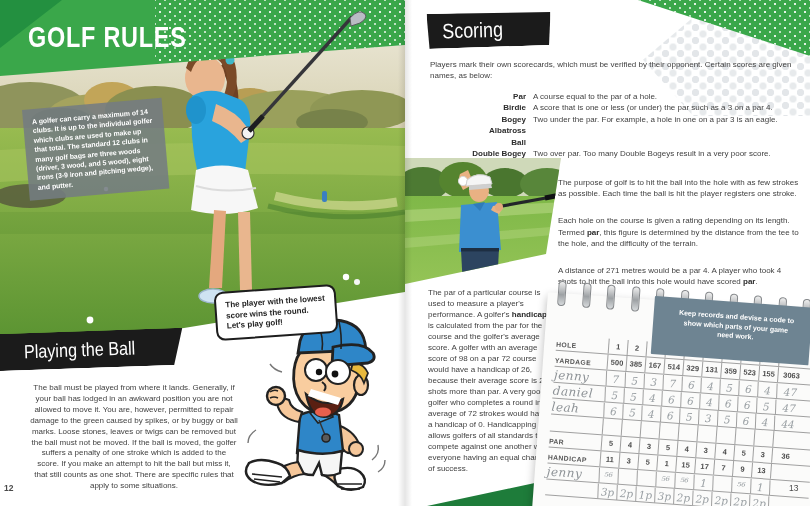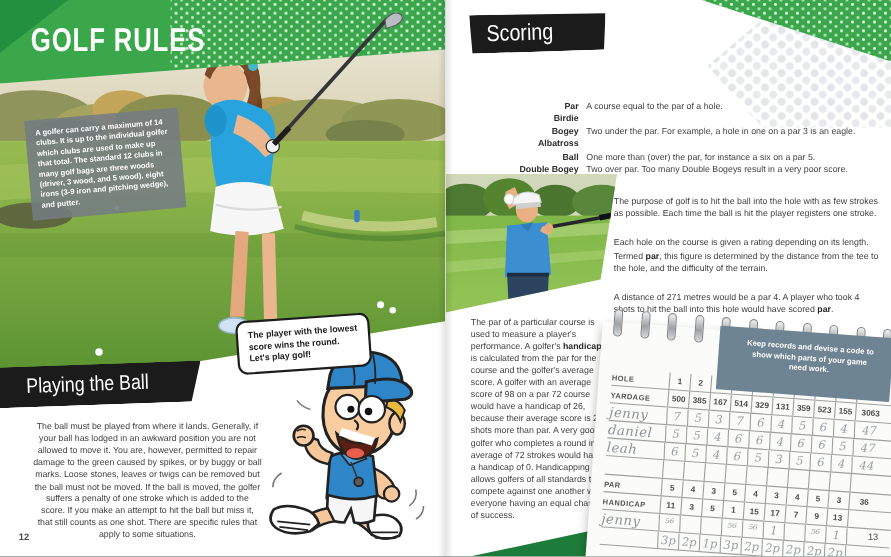--- a/index.html
+++ b/index.html
@@ -36,21 +36,21 @@
     transform:scaleX(.85);transform-origin:left center;white-space:nowrap;}
 
   .body-left{position:absolute;left:30px;top:383px;width:208px;font-size:8px;line-height:10.9px;z-index:5;text-align:center;}
 
   .bubble{position:absolute;left:215px;top:288px;width:122px;background:#fff;border:2.2px solid #1d1d1d;
     border-radius:9px;padding:7px 8px 6px 9px;font-size:8px;line-height:10.6px;font-weight:bold;color:#222;
     transform:rotate(-4deg);z-index:8;}
   .cartoon{position:absolute;left:240px;top:312px;width:150px;height:196px;z-index:7;}
 
   .pagenum{position:absolute;font-size:8.5px;color:#4a4a4a;z-index:9;}
-  .pagenum.left{left:17px;top:483px;font-weight:bold;}
+  .pagenum.left{left:4px;top:483px;font-weight:bold;}
   .pagenum.right{left:384px;top:483px;}
 
   
   .page-right{position:absolute;left:405px;top:0;width:405px;height:506px;}
   .gray-dots{position:absolute;left:238px;top:8px;width:167px;height:108px;
     background-image:radial-gradient(circle,#e3e6e9 3.4px,transparent 3.9px),
                      radial-gradient(circle,#e7eaec 3.4px,transparent 3.9px);
     background-size:15px 13px,15px 13px;background-position:0 0,7.5px 6.5px;
     clip-path:polygon(0 48%,52% -20%,100% 28%,100% 100%,30% 100%);}
   .green-tri{position:absolute;left:0;top:0;width:405px;height:60px;background:#3aa74a;
@@ -251,39 +251,40 @@
 
     <div class="gray-dots"></div>
     <div class="green-tri">
       <div class="header-dots"></div>
     </div>
 
     <div class="banner-scoring">
       <span>Scoring</span>
     </div>
 
+    <div class="intro">Players mark their own scorecards, which must be verified by their opponent. Certain scores are given names, as below:</div>
 
     <div class="defs" id="defs">
         <div class="def-row">
           <div class="def-term">Par</div>
           <div class="def-desc">A course equal to the par of a hole.</div>
         </div>
         <div class="def-row">
           <div class="def-term">Birdie</div>
+          <div class="def-desc">A score that is one or less (or under) the par such as a 3 on a par 4.</div>
         </div>
         <div class="def-row">
           <div class="def-term">Bogey</div>
           <div class="def-desc">Two under the par. For example, a hole in one on a par 3 is an eagle.</div>
         </div>
         <div class="def-row">
           <div class="def-term">Albatross</div>
         </div>
         <div class="def-row">
           <div class="def-term">Ball</div>
-          <div class="def-desc">One more than (over) the par, for instance a six on a par 5.</div>
         </div>
         <div class="def-row">
           <div class="def-term">Double Bogey</div>
           <div class="def-desc">Two over par. Too many Double Bogeys result in a very poor score.</div>
         </div>
       </div>
 
     <div class="photo-boy">
       <svg width="160" height="130" viewBox="0 0 160 130" preserveAspectRatio="none">
         <defs>

